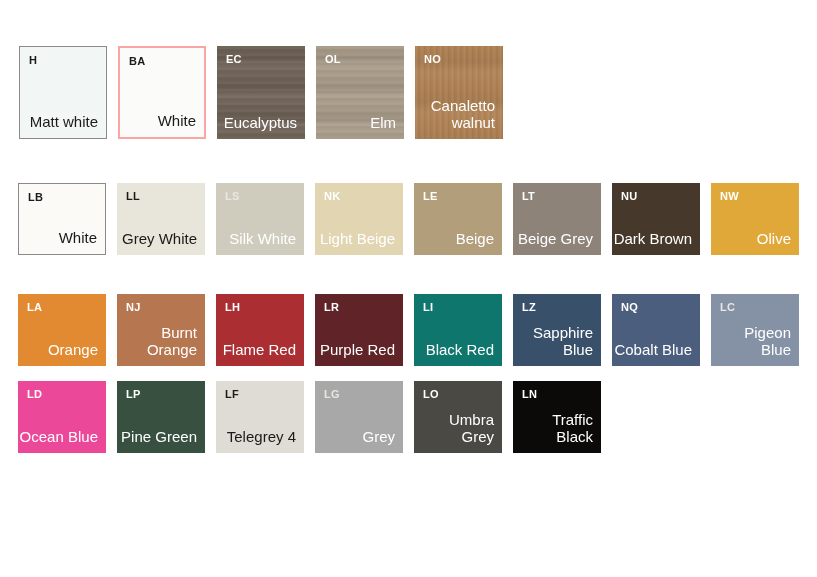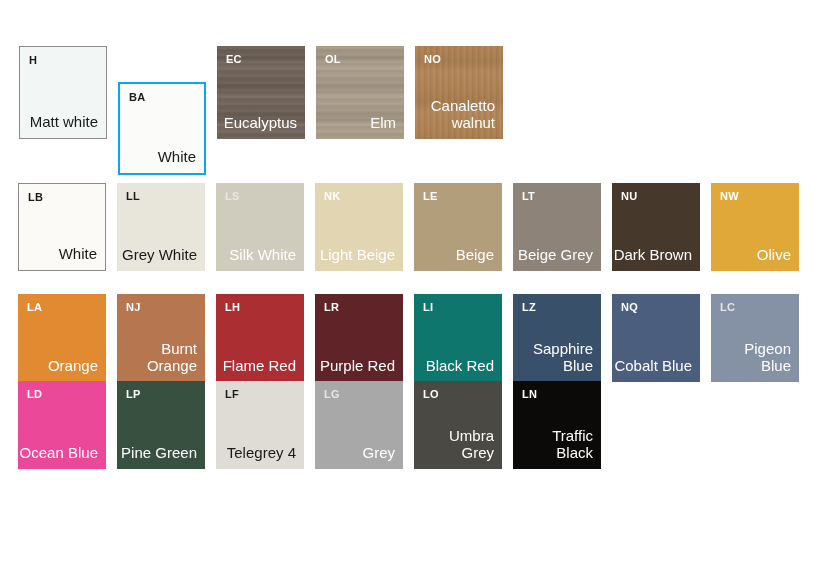--- a/index.html
+++ b/index.html
@@ -26,35 +26,34 @@
   }
 
   #row-materials { left: 19px; top: 46px; }
   #row-neutrals  { left: 18px; top: 183px; }
   #row-brights   { left: 18px; top: 294px; }
   #row-darks     { left: 18px; top: 381px; }
 
   .swatch {
     position: relative;
     width: 88px;
-    height: 88px;
+    height: 72px;
     flex: 0 0 88px;
     overflow: hidden;
     background-color: #cccccc;
   }
 
   
   #row-materials .swatch { height: 93px; }
 
   .swatch.has-border {
     border: 1px solid #8a8a8a;
   }
   .swatch.has-border-strong {
-    border: 2px solid #0ea5e9;
-    margin-top: 36px;
+    border: 2px solid #fca5a5;
   }
 
   .swatch-code {
     position: absolute;
     left: 9px;
     top: 7px;
     font-size: 11px;
     font-weight: bold;
     letter-spacing: 0.2px;
     line-height: 1.1;

